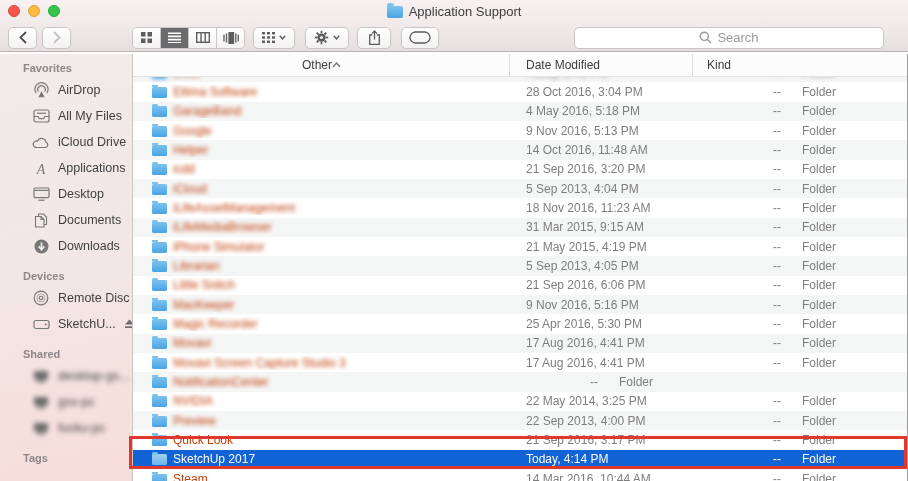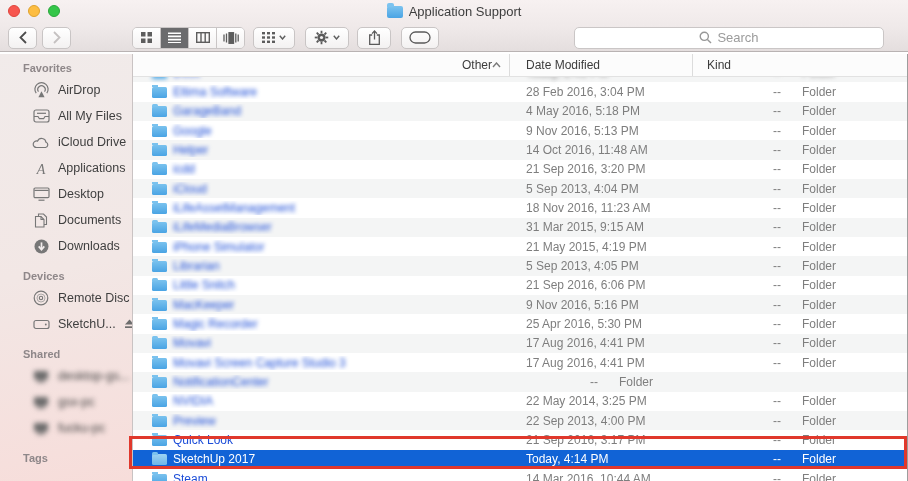--- a/index.html
+++ b/index.html
@@ -46,32 +46,32 @@
     font-size:12.5px;color:#3f3f3f;white-space:nowrap;}
   .sb-icon{width:18px;display:flex;justify-content:center;flex:none;}
   .sb-eject{margin-left:auto;margin-right:9px;display:flex;}
   .blurred{filter:blur(2.6px);}
 
   
   .main{position:absolute;left:133px;top:54px;width:775px;height:427px;background:#fff;overflow:hidden;}
   .lheader{height:23px;box-sizing:border-box;display:flex;align-items:stretch;
     background:#fcfcfc;border-bottom:1px solid #e2e2e2;font-size:12px;color:#3c3c3c;}
   .lh{display:flex;align-items:center;box-sizing:border-box;border-right:1px solid #dcdcdc;}
-  .lh-name{width:377px;padding-left:9px;justify-content:flex-end;}
+  .lh-name{width:377px;padding-left:9px;justify-content:center;}
   .lh-date{width:183px;padding-left:16px;}
   .lh-size{width:95px;justify-content:flex-end;padding-right:7px;}
   .lh-kind{flex:1;padding-left:14px;border-right:none;}
   .sort-caret{margin-right:8px;display:flex;}
   .rows{height:404px;overflow:hidden;}
   .row{height:19.33px;display:flex;align-items:center;font-size:12px;}
   .row:first-child{margin-top:-14px;}
   .row.even{background:#f4f5f5;}
   .row.selected{background:#1163d6;}
   .c-name{width:377px;box-sizing:border-box;padding-left:19px;display:flex;align-items:center;
-    gap:6px;color:#1d4ed8;overflow:hidden;white-space:nowrap;}
+    gap:6px;color:#c2410c;overflow:hidden;white-space:nowrap;}
   .c-date{width:183px;box-sizing:border-box;padding-left:16px;color:#7e7e7e;white-space:nowrap;}
   .c-size{width:95px;box-sizing:border-box;text-align:right;padding-right:7px;color:#7e7e7e;}
   .c-kind{flex:1;padding-left:14px;color:#7e7e7e;}
   .row.selected .c-name,.row.selected .c-date,.row.selected .c-size,.row.selected .c-kind{color:#fff;}
   .folder{position:relative;width:15px;height:11px;flex:none;border-radius:1.5px;
     background:linear-gradient(#7ac2ee,#4aa4e4);margin-top:1px;}
   .folder::before{content:"";position:absolute;top:-2.5px;left:0;width:6px;height:3px;
     background:#7ac2ee;border-radius:1.5px 1.5px 0 0;}
   .row.selected .folder{background:linear-gradient(#9ed3f2,#6cb6ea);}
   .name-blur{filter:blur(1.9px);}
@@ -370,21 +370,21 @@
           </div>
           <div class="c-date blur-cell">Today, 2:45 PM</div>
           <div class="c-size blur-cell">--</div>
           <div class="c-kind blur-cell">Folder</div>
         </div>
         <div class="row odd">
           <div class="c-name">
             <span class="folder"></span>
             <span class="name-blur">Eltima Software</span>
           </div>
-          <div class="c-date">28 Feb 2016, 3:04 PM</div>
+          <div class="c-date">28 Oct 2016, 3:04 PM</div>
           <div class="c-size">--</div>
           <div class="c-kind">Folder</div>
         </div>
         <div class="row even">
           <div class="c-name">
             <span class="folder"></span>
             <span class="name-blur">GarageBand</span>
           </div>
           <div class="c-date">4 May 2016, 5:18 PM</div>
           <div class="c-size">--</div>

